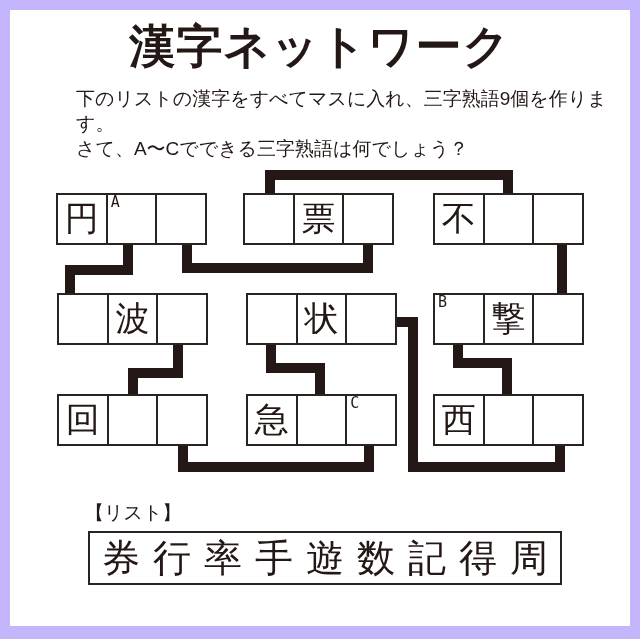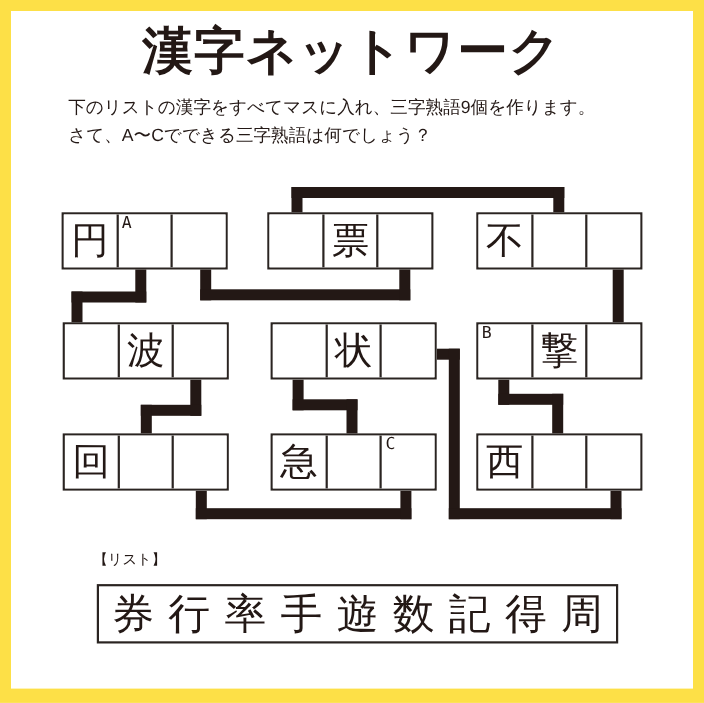--- a/index.html
+++ b/index.html
@@ -1,31 +1,31 @@
 <!DOCTYPE html>
 <html><head>
 <meta charset="utf-8">
 <style>
   html,body{margin:0;padding:0;}
   body{font-family:"Liberation Sans","DejaVu Sans",sans-serif;}
-  #stage{position:relative;width:640px;height:639px;background:#fde047;overflow:hidden;}
+  #stage{position:relative;width:640px;height:639px;background:#c4b5fd;overflow:hidden;}
   #paper{position:absolute;left:10px;top:10px;width:620px;height:616px;background:#ffffff;}
   #title{position:absolute;left:0;top:16px;width:640px;text-align:center;
          font-size:46px;font-weight:bold;color:#231815;letter-spacing:1px;}
-  #instructions{position:absolute;left:62px;top:86px;width:540px;
-         font-size:16px;line-height:25px;color:#231815;}
+  #instructions{position:absolute;left:76px;top:86px;width:540px;
+         font-size:19px;line-height:25px;color:#231815;}
   .box{position:absolute;width:147px;height:48px;border:2px solid #2a2421;background:#fff;
        display:flex;z-index:2;}
   .cell{position:relative;flex:1;display:flex;align-items:center;justify-content:center;
         font-size:34px;color:#231815;background:#fff;}
   .cell + .cell{border-left:2px solid #2a2421;}
   .cell-label{position:absolute;top:0px;left:3px;font-size:15px;line-height:15px;
         font-family:"DejaVu Sans Mono",monospace;color:#231815;}
   .ln{position:absolute;background:#231815;z-index:1;}
-  #list-heading{position:absolute;left:85px;top:500px;font-size:13px;color:#231815;}
+  #list-heading{position:absolute;left:85px;top:500px;font-size:19px;color:#231815;}
   #list-box{position:absolute;left:88px;top:531px;width:470px;height:50px;
         border:2px solid #2a2421;display:flex;align-items:center;justify-content:center;
         gap:13px;font-size:38px;color:#231815;}
   .list-char{display:inline-block;}
 </style>
 </head>
 <body>
 
 <div id="stage">
   <div id="paper"></div>

